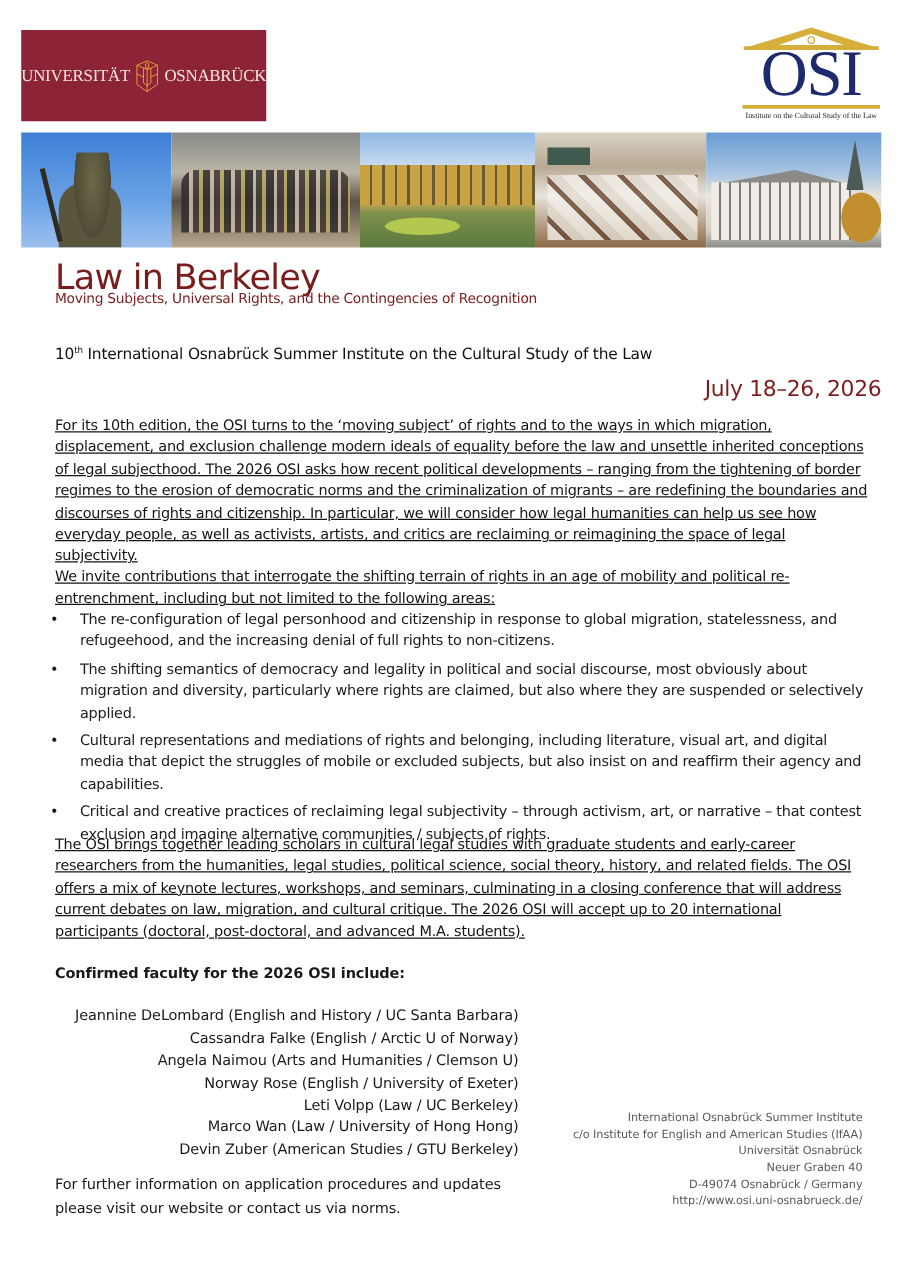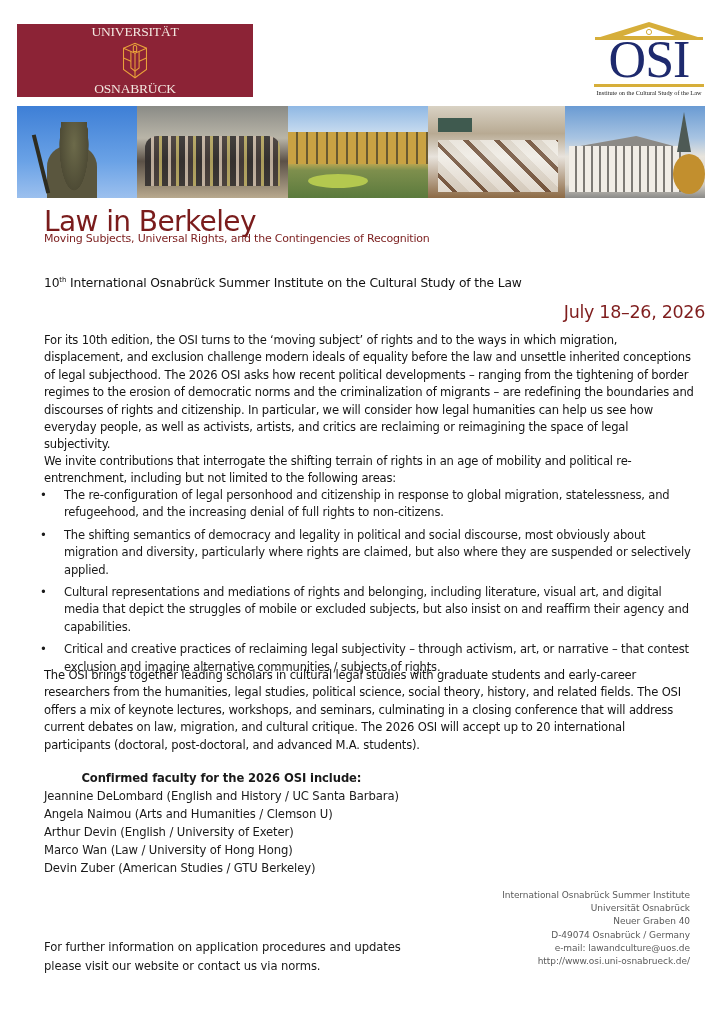--- a/index.html
+++ b/index.html
@@ -5,23 +5,23 @@
     html, body { margin: 0; padding: 0; background: #ffffff; }
     body {
       width: 724px; height: 1024px; position: relative; overflow: hidden;
       font-family: "DejaVu Sans", sans-serif;
       color: #1a1a1a;
     }
     .abs { position: absolute; }
 
     
     #uni-logo {
-      left: 17px; top: 24px; width: 236px; height: 73px;
+      left: 17px; top: 24px; width: 196px; height: 73px;
       background: #8c2336;
-      display: flex; align-items: center; justify-content: center; flex-direction: column;
+      display: flex; align-items: center; justify-content: center;
     }
     #uni-logo .word {
       font-family: "Liberation Serif", serif; font-size: 13.5px; color: #f2e6df;
       letter-spacing: -0.2px;
     }
     #uni-logo svg { margin: 0 2px; }
 
     
     #osi-logo { left: 590px; top: 20px; width: 118px; height: 84px; text-align: center; }
     #osi-logo .roof { display: block; margin: 0 auto; }
@@ -64,32 +64,32 @@
     .tree { position: absolute; left: 108px; top: 48px; width: 32px; height: 40px; background: #c28f2e; border-radius: 50%; }
 
     
     #title { left: 44px; top: 205px; font-family: "DejaVu Sans", sans-serif; font-size: 28px; color: #7a1c1c; letter-spacing: -0.6px; }
     #subtitle { left: 44px; top: 232px; font-size: 11px; color: #7a1c1c; letter-spacing: -0.2px; }
     #edition { left: 44px; top: 276px; font-size: 12.3px; color: #111; letter-spacing: -0.15px; }
     #edition sup { font-size: 7px; margin-top: 11px; }
     #dates { right: 19px; top: 302px; font-size: 17.5px; color: #7f1d1d; letter-spacing: -0.3px; }
 
     
-    .body { left: 44px; width: 650px; font-size: 11.55px; line-height: 17.4px; color: #141414; letter-spacing: -0.18px; }
+    .body { left: 44px; width: 650px; font-size: 11.55px; line-height: 17.4px; color: #141414; letter-spacing: -0.18px; text-decoration: underline; }
     #intro { top: 332px; }
     #invite { top: 453px; }
     #areas { top: 487px; left: 40px; width: 660px; margin: 0; padding: 0; list-style: none; }
     #areas li { position: relative; padding-left: 24px; margin-bottom: 5px; font-size: 11.55px; line-height: 17.4px; letter-spacing: -0.18px; }
     #areas li .bullet { position: absolute; left: 0px; top: 0; }
     #osi-para { top: 667px; }
 
     
     #faculty { left: 44px; top: 770px; font-size: 11.6px; line-height: 17.9px; letter-spacing: -0.1px; }
-    #faculty .head { font-weight: bold; text-align: center; }
-    #faculty ul { list-style: none; padding: 0; margin: 0; }
+    #faculty .head { font-weight: bold; }
+    #faculty ul { list-style: none; padding: 0; margin: 16px; text-align: right; }
 
     #further { left: 44px; top: 938px; font-size: 11.6px; line-height: 19px; letter-spacing: -0.1px; }
 
     #address { right: 34px; top: 889px; text-align: right; font-size: 9px; line-height: 13.2px; color: #5a5a5a; letter-spacing: -0.05px; }
     a.link { color: inherit; text-decoration: none; }
   </style>
 </head>
 <body>
 
 <div id="uni-logo" class="abs">
@@ -158,32 +158,34 @@
   <li><span class="bullet">•</span><span>Cultural representations and mediations of rights and belonging, including literature, visual art, and digital media that depict the struggles of mobile or excluded subjects, but also insist on and reaffirm their agency and capabilities.</span></li>
   <li><span class="bullet">•</span><span>Critical and creative practices of reclaiming legal subjectivity – through activism, art, or narrative – that contest exclusion and imagine alternative communities / subjects of rights.</span></li>
 </ul>
 
 <div id="osi-para" class="abs body">The OSI brings together leading scholars in cultural legal studies with graduate students and early-career researchers from the humanities, legal studies, political science, social theory, history, and related fields. The OSI offers a mix of keynote lectures, workshops, and seminars, culminating in a closing conference that will address current debates on law, migration, and cultural critique. The 2026 OSI will accept up to 20 international participants (doctoral, post-doctoral, and advanced M.A. students).</div>
 
 <div id="faculty" class="abs">
   <div class="head">Confirmed faculty for the 2026 OSI include:</div>
   <ul>
     <li>Jeannine DeLombard (English and History / UC Santa Barbara)</li>
+    <li>Cassandra Falke (English / Arctic U of Norway)</li>
     <li>Angela Naimou (Arts and Humanities / Clemson U)</li>
-    <li>Arthur Devin (English / University of Exeter)</li>
+    <li>Norway Rose (English / University of Exeter)</li>
+    <li>Leti Volpp (Law / UC Berkeley)</li>
     <li>Marco Wan (Law / University of Hong Hong)</li>
     <li>Devin Zuber (American Studies / GTU Berkeley)</li>
   </ul>
 </div>
 
 <div id="further" class="abs">
   <div>For further information on application procedures and updates</div>
   <div>please visit our website or contact us via norms.</div>
 </div>
 
 <div id="address" class="abs">
   <div>International Osnabrück Summer Institute</div>
+  <div>c/o Institute for English and American Studies (IfAA)</div>
   <div>Universität Osnabrück</div>
   <div>Neuer Graben 40</div>
   <div>D-49074 Osnabrück / Germany</div>
-  <div><span>e-mail: </span><a class="link">lawandculture@uos.de</a></div>
   <div><a class="link">http://www.osi.uni-osnabrueck.de/</a></div>
 </div>
 
 </body></html>

